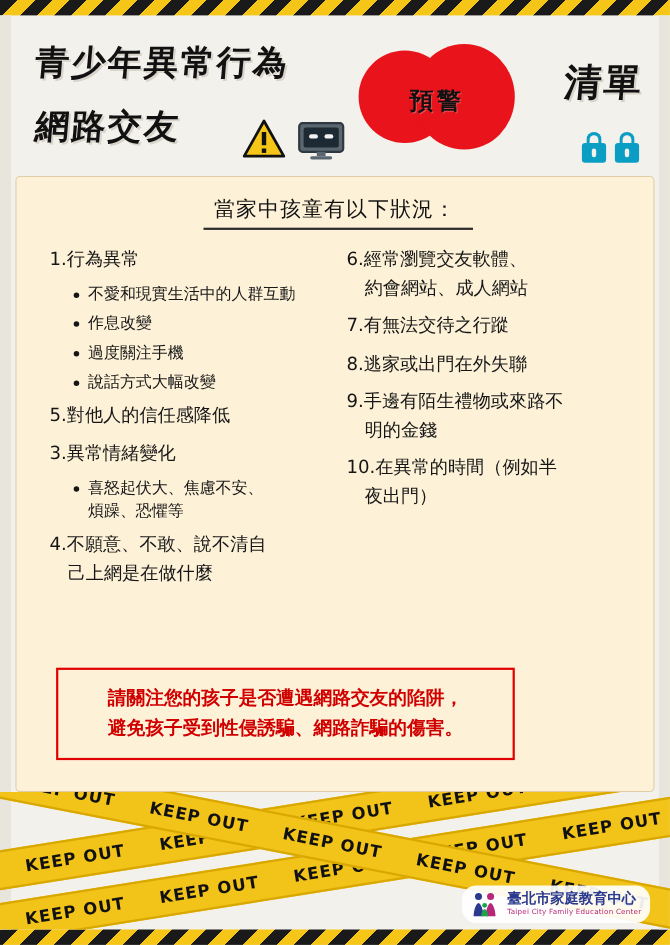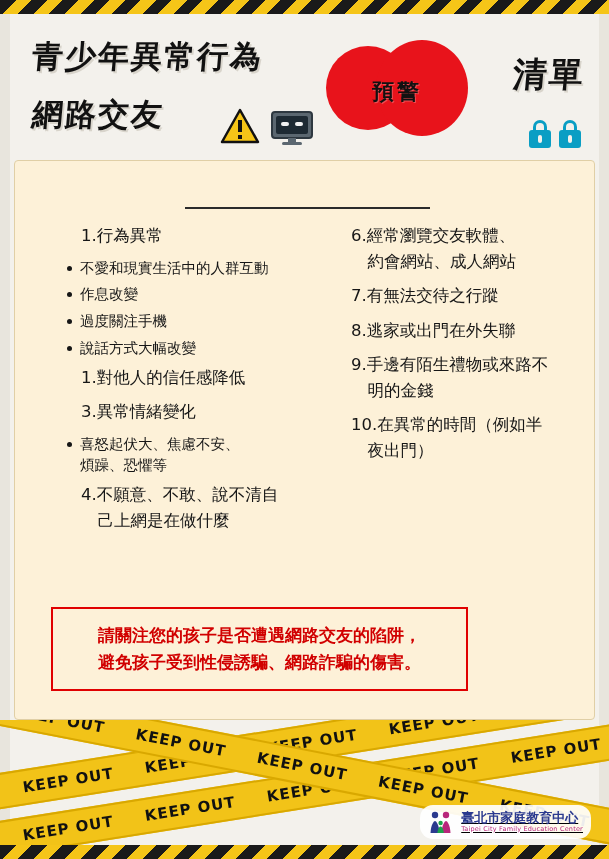--- a/index.html
+++ b/index.html
@@ -173,21 +173,20 @@
     font-size: 16.5px;
     color: #161616;
     line-height: 1.55;
   }
   #col-left  { left: 30px;  width: 260px; }
   #col-right { left: 300px; width: 268px; }
 
   .item {
     margin-bottom: 9px;
     white-space: pre-line;
-    margin-left: 36px;
   }
   .sub {
     margin: 5px 0 5px 22px;
     font-size: 14.5px;
     position: relative;
     padding-left: 13px;
     line-height: 1.5;
     white-space: pre-line;
   }
   .sub:before {
@@ -243,21 +242,20 @@
   #tape-3 { left: -130px; top: 28px; transform: rotate(11deg); }
 
   
   #footer-logo {
     position: absolute;
     right: 18px; bottom: 20px;
     display: flex; align-items: center; gap: 7px;
     background: rgba(255,255,255,0.92);
     padding: 4px 8px;
     border-radius: 13px;
-    text-decoration: underline;
   }
   #logo-mark { width: 26px; height: 26px; flex: 0 0 26px; }
   #logo-text-wrap { line-height: 1.15; }
   #logo-zh { font-size: 13px; font-weight: bold; color: #2b3a8f; }
   #logo-en { font-size: 6.5px; color: #b8267a; letter-spacing: .2px; }
 </style>
 </head>
 <body>
 
 <div id="poster">
@@ -299,29 +297,30 @@
           <div class="body"></div>
       </div>
       <div class="lock">
         <div class="shackle"></div>
           <div class="body"></div>
       </div>
     </div>
   </div>
 
   <div id="card">
+    <div id="card-heading">當家中孩童有以下狀況：</div>
     <div id="heading-rule"></div>
 
     <div class="col" id="col-left">
       <div class="item">1.行為異常</div>
       <div class="sub">不愛和現實生活中的人群互動</div>
       <div class="sub">作息改變</div>
       <div class="sub">過度關注手機</div>
       <div class="sub">說話方式大幅改變</div>
-      <div class="item">1.對他人的信任感降低</div>
+      <div class="item">5.對他人的信任感降低</div>
       <div class="item">3.異常情緒變化</div>
       <div class="sub">喜怒起伏大、焦慮不安、
 煩躁、恐懼等</div>
       <div class="item">4.不願意、不敢、說不清自
 　己上網是在做什麼</div>
     </div>
 
     <div class="col" id="col-right">
       <div class="item">6.經常瀏覽交友軟體、
 　約會網站、成人網站</div>

